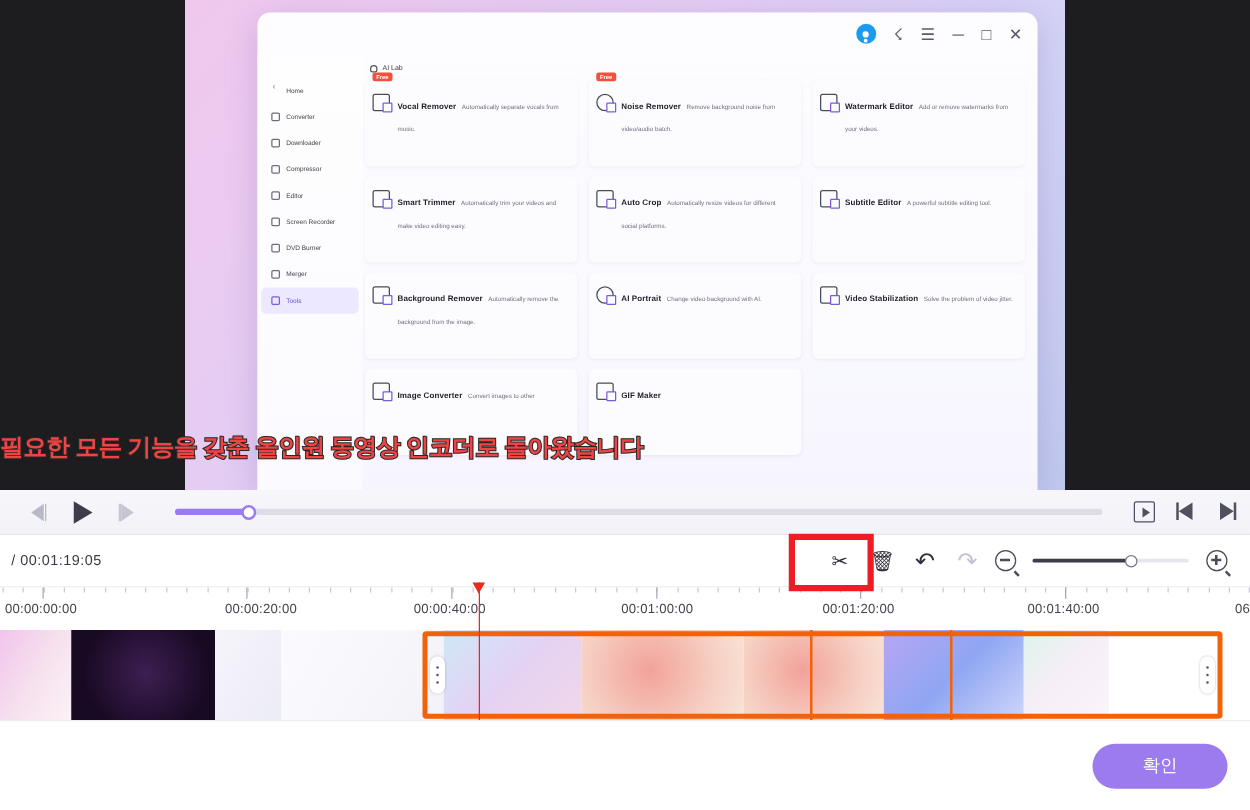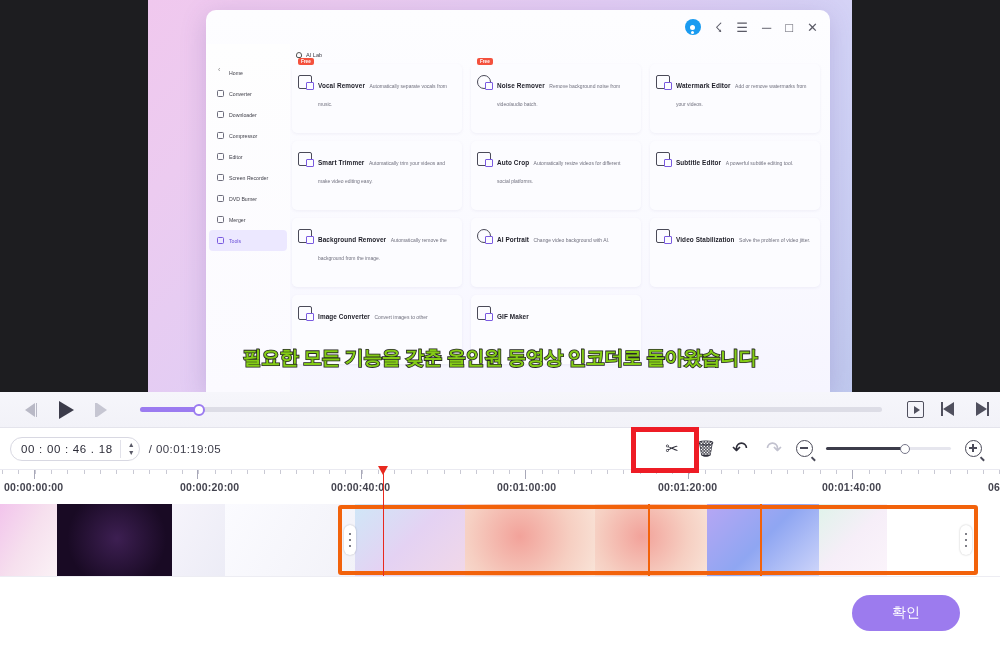--- a/index.html
+++ b/index.html
@@ -85,22 +85,22 @@
     width:6px;height:6px;border:0.7px solid #7a5ae0;border-radius:1px;background:#fcfcff;
   }
   .card .c-ico.round { border-radius:50%; }
   .card .c-txt { overflow:hidden; }
   .card .c-title { font-size:6.4px; color:#1c1c26; font-weight:bold; letter-spacing:.1px; margin-bottom:3px;}
   .card .c-desc { font-size:5px; color:#70707e; line-height:1.55; }
 
   
   .subtitle {
     position:absolute; left:0; right:0; top:345px;
-    text-align:center; font-size:19px; font-weight:bold;
-    color:#84cc16; letter-spacing:-.5px;
+    font-size:19px; font-weight:bold;
+    color:#ef4444; letter-spacing:-.5px;
     -webkit-text-stroke:1.6px #2a2a2a;
     paint-order: stroke fill;
     text-shadow:0 0 1px #222;
     z-index:6; white-space:nowrap;
   }
 
   
   .playbar {
     position:absolute; left:0; top:392px; width:1000px; height:36px;
     background:linear-gradient(180deg,#f6f6fb,#f2f2f8);
@@ -173,21 +173,21 @@
   .mag::after{ content:"";position:absolute;right:-4px;bottom:-3px;width:5px;height:1.5px;background:#4a4a58;transform:rotate(45deg);}
   .mag i{ position:absolute;left:3.5px;top:6.4px;width:8px;height:1.5px;background:#4a4a58;font-style:normal;}
   .mag b{ position:absolute;left:6.8px;top:3.1px;width:1.5px;height:8px;background:#4a4a58;}
 
   
   .ruler { position:absolute; left:0; top:470px; width:1000px; height:34px; background:#fff; }
   .ticks { position:absolute; left:0; top:0; width:100%; height:9px; }
   .tick { position:absolute; top:0; width:1px; background:#c9c9d4; height:4px; }
   .tick.major { height:9px; background:#a8a8b8; }
   .rlabels { position:absolute; top:11px; left:0; width:100%; height:18px; }
-  .rlabel { position:absolute; font-size:10.5px; color:#44444f; letter-spacing:.2px;font-weight:bold; }
+  .rlabel { position:absolute; font-size:10.5px; color:#44444f; letter-spacing:.2px; }
 
   
   .track { position:absolute; left:0; top:504px; width:1000px; height:72px; background:#fff; overflow:hidden;}
   .thumbstrip { position:absolute; left:0; top:0; height:72px; width:1000px; display:flex; }
   .th { height:72px; flex:0 0 auto; position:relative; overflow:hidden; }
   .th-label { position:absolute; left:4px; bottom:4px; font-size:9px; color:rgba(255,255,255,.55); }
   .selection {
     position:absolute; left:338px; top:505px; width:640px; height:70px;
     border:4px solid #f2620b; border-radius:3px; z-index:5; pointer-events:none;
   }
@@ -208,21 +208,21 @@
   .playhead .head {
     position:absolute; left:-5px; top:0; width:0;height:0;
     border-left:5px solid transparent;border-right:5px solid transparent;border-top:9px solid #e8291f;
   }
   .playhead .line { position:absolute; left:-0.5px; top:0; width:1.4px; height:110px; background:#e8291f; }
 
   
   .footer {
     position:absolute; left:0; top:576px; width:1000px; height:72px;
     background:#fff; border-top:1px solid #ededf3;
-    display:flex; align-items:center; justify-content:flex-end; padding-right:40px; gap:18px;
+    display:flex; align-items:center; justify-content:flex-end; padding-right:18px; gap:18px;
   }
   .btn-ok {
     width:108px;height:36px;border-radius:18px;border:none;
     background:#9c7bee; color:#fff; font-size:14px; cursor:pointer;
     font-family:"Liberation Sans",sans-serif;
   }
   .btn-cancel {
     width:108px;height:36px;border-radius:18px;
     background:#fbfaff; color:#2e2e3a; font-size:14px; cursor:pointer;
     border:1px solid #c7b7f2; font-family:"Liberation Sans",sans-serif;
@@ -410,28 +410,20 @@
     </div>
 
     <div class="pb-right">
       <div class="pb-ico boxplay"></div>
       <div class="pb-ico framebk"></div>
       <div class="pb-ico framefw"></div>
     </div>
   </div>
 
   <div class="editbar">
-    <div class="tc-box">
-      <span class="tc-val">00 : 00 : 46 . 18</span>
-      <span class="tc-div"></span>
-      <span class="spin">
-        <span>▲</span>
-        <span>▼</span>
-      </span>
-    </div>
     <span class="tc-total">/ 00:01:19:05</span>
 
     <div class="eb-tools">
       <div class="tool">✂</div>
       <div class="tool">🗑</div>
       <div class="tool" style="font-size:19px;">↶</div>
       <div class="tool dim" style="font-size:19px;">↷</div>
       <div class="tool" style="width:26px;">
         <span class="mag">
             <i></i>

